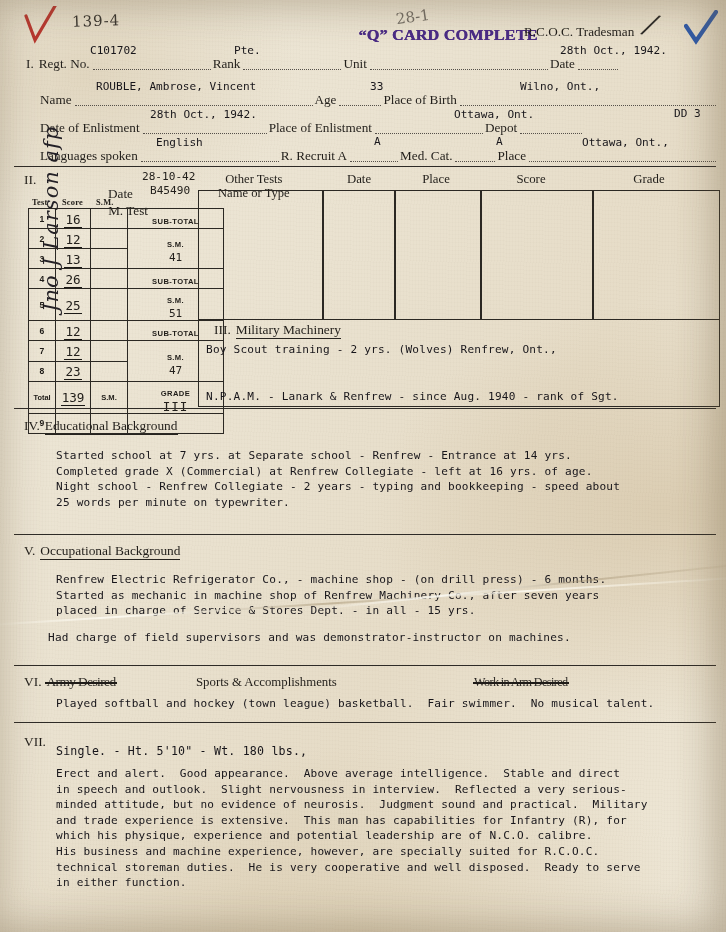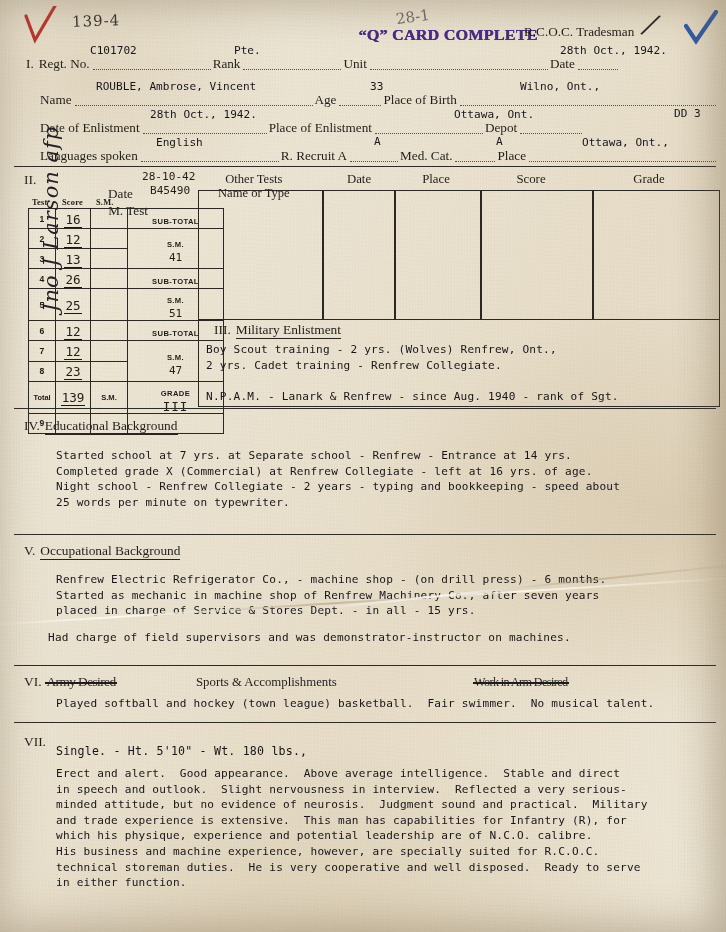--- a/index.html
+++ b/index.html
@@ -409,23 +409,23 @@
   </table>
 
   <div class="cellbox" style="left:198px;top:190px;width:124px;height:128px;border-top:1px solid #2b2823;"></div>
   <div class="cellbox" style="left:322px;top:190px;width:72px;height:128px;border-top:1px solid #2b2823;"></div>
   <div class="cellbox" style="left:394px;top:190px;width:86px;height:128px;border-top:1px solid #2b2823;"></div>
   <div class="cellbox" style="left:480px;top:190px;width:112px;height:128px;border-top:1px solid #2b2823;"></div>
   <div class="cellbox" style="left:592px;top:190px;width:126px;height:128px;border-top:1px solid #2b2823;"></div>
 
   <div class="cellbox" style="left:198px;top:318px;width:520px;height:88px;"></div>
   <div class="sec-title printed" style="left:214px;top:322px;">
-    <span class="rn">III.</span><span class="u">Military Enlistment</span>
-  </div>
-  <div class="body-text typed" style="left:206px;top:342px;"><span>Boy Scout training - 2 yrs. (Wolves) Renfrew, Ont.,</span><br><span>2 yrs. Cadet training - Renfrew Collegiate.</span><br><br><span>N.P.A.M. - Lanark &amp; Renfrew - since Aug. 1940 - rank of Sgt.</span></div>
+    <span class="rn">III.</span><span class="u">Military Machinery</span>
+  </div>
+  <div class="body-text typed" style="left:206px;top:342px;"><span>Boy Scout training - 2 yrs. (Wolves) Renfrew, Ont.,</span><br><br><br><span>N.P.A.M. - Lanark &amp; Renfrew - since Aug. 1940 - rank of Sgt.</span></div>
 
   <div class="hr" style="top:408px;"></div>
 
   <div class="sec-title printed" style="left:24px;top:418px;">
     <span class="rn">IV.</span><span class="u">Educational Background</span>
   </div>
   <div class="body-text typed" style="left:56px;top:448px;"><span>Started school at 7 yrs. at Separate school - Renfrew - Entrance at 14 yrs.</span><br><span>Completed grade X (Commercial) at Renfrew Collegiate - left at 16 yrs. of age.</span><br><span>Night school - Renfrew Collegiate - 2 years - typing and bookkeeping - speed about</span><br><span>25 words per minute on typewriter.</span></div>
 
   <div class="hr" style="top:534px;"></div>
 

